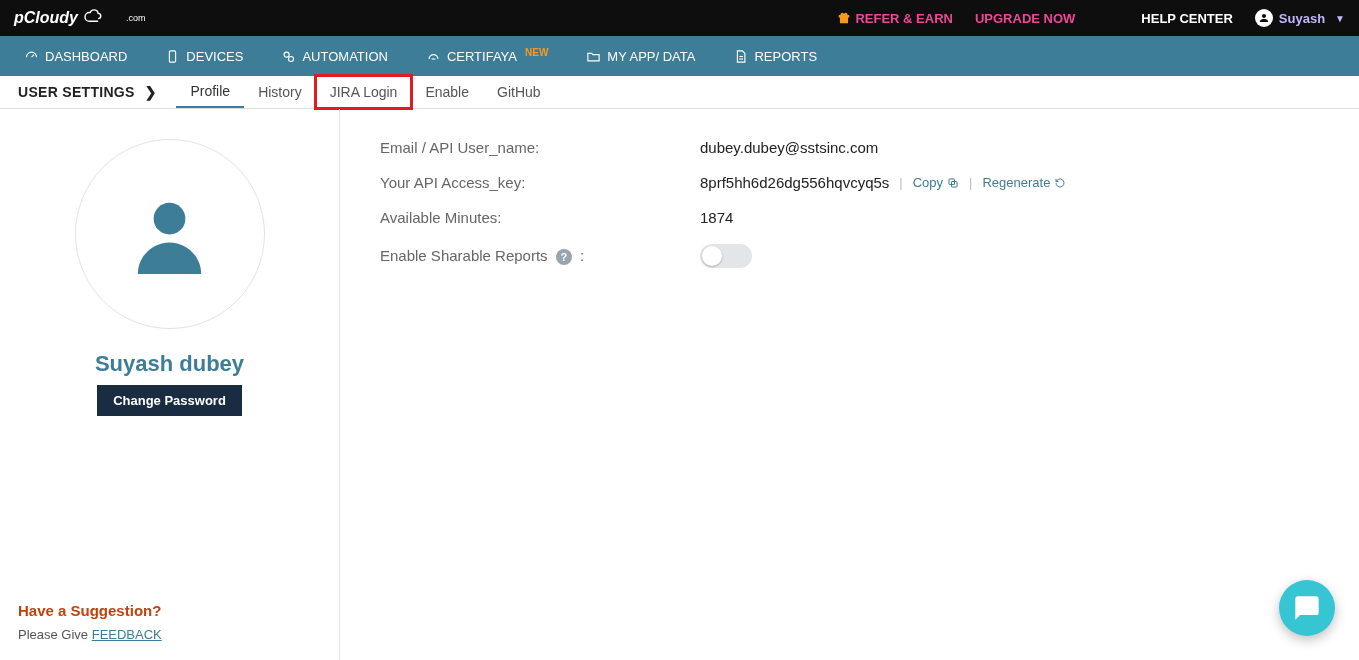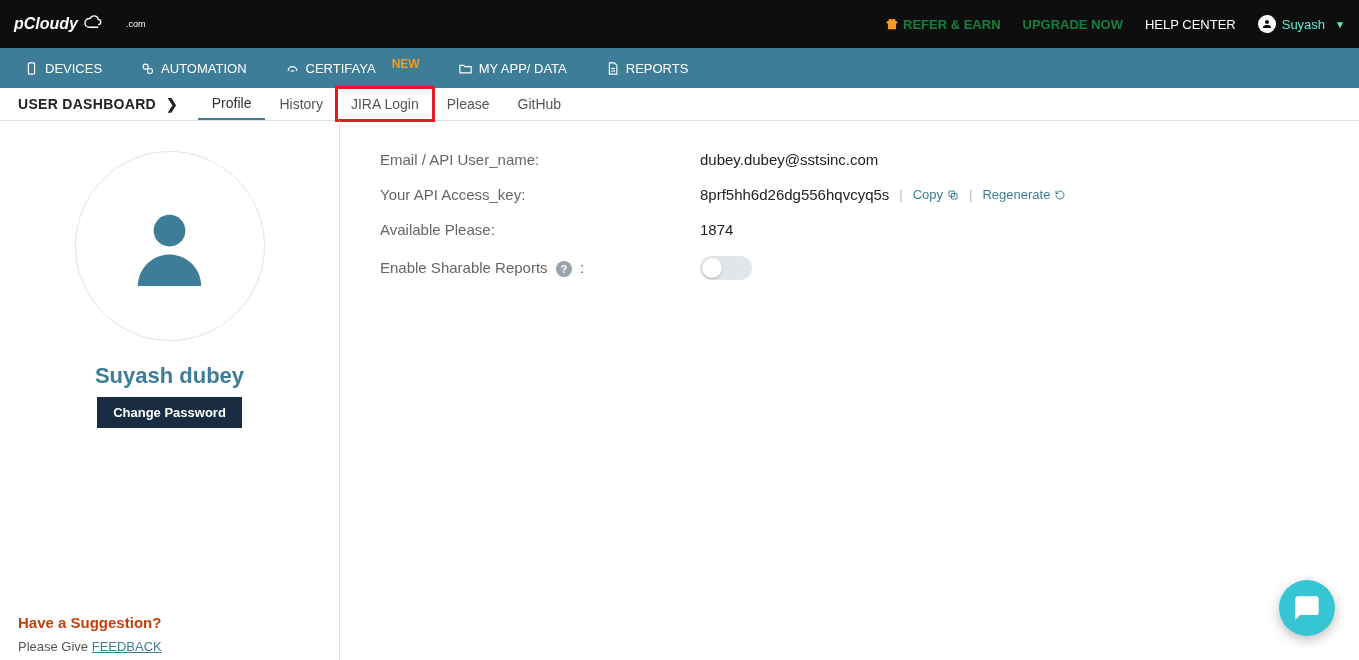--- a/index.html
+++ b/index.html
@@ -1,37 +1,37 @@
 <!DOCTYPE html>
 <html><head>
 <meta charset="utf-8">
 <style>
   * { margin: 0; padding: 0; box-sizing: border-box; }
   body { font-family: "Segoe UI", Arial, sans-serif; font-size: 14px; color: #333; background: #fff; width: 1359px; height: 660px; overflow: hidden; position: relative; }
 
   
-  .topbar { background: #0e0e0e; height: 48px; display: flex; align-items: center; padding: 0 14px; color: #fff; }
+  .topbar { background: #0e0e0e; height: 36px; display: flex; align-items: center; padding: 0 14px; color: #fff; }
   .logo { font-weight: 700; font-style: italic; font-size: 16px; display:flex; align-items:center; gap:3px; }
   .logo .cloud { display:inline-block; }
   .logo .com { font-size: 9px; font-style: normal; font-weight: normal; margin-left:20px; }
   .topbar-right { margin-left: auto; display: flex; align-items: center; gap: 22px; font-size: 13px; font-weight: 600; }
-  .topbar-right .orange { color: #15803d; }
-  .topbar-right .hc { color: #fff; font-weight: 400; }
-  .user-chip { display: flex; align-items: center; gap: 6px; color: #5eead4; font-weight: 400; }
+  .topbar-right .orange { color: #ec4899; }
+  .topbar-right .hc { color: #fff; font-weight: 700; margin-left: 44px; }
+  .user-chip { display: flex; align-items: center; gap: 6px; color: #c4b5fd; font-weight: 700; }
   .avatar-sm { width: 18px; height: 18px; border-radius: 50%; background: #fff; display:flex; align-items:center; justify-content:center;}
   .avatar-sm svg { width: 12px; height: 12px; fill:#0e0e0e;}
   .refer { display:flex; align-items:center; gap:4px;}
   .refer svg { width:14px; height:14px; fill:#f79a1f;}
   .caret { font-size: 10px; margin-left:4px; }
 
   
   .navbar { background: #3d7d97; height: 40px; display: flex; align-items: center; padding: 0 10px; gap: 10px; color: #fff; font-size: 13px; font-weight: 500; }
   .nav-item { display: flex; align-items: center; gap: 6px; padding: 0 14px; height: 100%; cursor: pointer; }
   .nav-item svg { width: 15px; height: 15px; fill: none; stroke: #fff; stroke-width: 1.8; }
-  .new-badge { background: none; color: #f79a1f; font-size: 12px; font-weight: 700; margin-left: 10px; position:relative; top:-4px;}
+  .new-badge { background: none; color: #f79a1f; font-size: 10px; font-weight: 700; margin-left: 2px; position:relative; top:-4px;}
 
   
   .tabsbar { height: 33px; border-bottom: 1px solid #ddd; display: flex; align-items: center; padding: 0 10px 0 18px; font-size: 14px; }
   .tabsbar .heading { font-weight: 700; font-size: 14px; color: #222; margin-right: 10px; letter-spacing: 0.3px;}
   .tabsbar .chev { font-size: 14px; color: #222; margin-right: 20px; font-weight:700; }
   .tab { padding: 7px 14px; color: #555; cursor: pointer; position: relative; height:100%; display:flex; align-items:center;}
   .tab.active { color: #333; border-bottom: 2px solid #3d7d97; font-weight:500;}
   .tab.highlighted { outline: 3px solid #e01b24; outline-offset: -1px; }
 
   
@@ -97,20 +97,27 @@
       </span>
       <span>Suyash</span>
       <span class="caret">▼</span>
     </div>
   </div>
 </div>
 
 <div class="navbar">
   <div class="nav-item">
     <svg viewBox="0 0 24 24">
+        <path d="M4 13a8 8 0 0 1 16 0"></path>
+        <path d="M12 13l4-4"></path>
+      </svg>
+    <span>DASHBOARD</span>
+  </div>
+  <div class="nav-item">
+    <svg viewBox="0 0 24 24">
         <rect x="7" y="3" width="10" height="18" rx="2"></rect>
         <line x1="12" y1="18" x2="12" y2="18"></line>
       </svg>
     <span>DEVICES</span>
   </div>
   <div class="nav-item">
     <svg viewBox="0 0 24 24">
         <circle cx="9" cy="9" r="4"></circle>
         <circle cx="16" cy="16" r="4"></circle>
       </svg>
@@ -134,33 +141,33 @@
     <svg viewBox="0 0 24 24">
         <path d="M7 3h8l4 4v14H7z"></path>
         <line x1="10" y1="12" x2="16" y2="12"></line>
         <line x1="10" y1="16" x2="16" y2="16"></line>
       </svg>
     <span>REPORTS</span>
   </div>
 </div>
 
 <div class="tabsbar">
-  <span class="heading">USER DASHBOARD</span>
+  <span class="heading">USER SETTINGS</span>
   <span class="chev">❯</span>
   <div class="tab active">
       <span>Profile</span>
     </div>
   <div class="tab">
       <span>History</span>
     </div>
   <div class="tab highlighted">
       <span>JIRA Login</span>
     </div>
   <div class="tab">
-      <span>Please</span>
+      <span>Enable</span>
     </div>
   <div class="tab">
       <span>GitHub</span>
     </div>
 </div>
 
 <div class="content">
   <div class="left-col">
     <div class="avatar-circle">
       <svg viewBox="0 0 24 24">
@@ -200,21 +207,21 @@
         <span class="link-action">
           <span>Regenerate</span>
           <svg viewBox="0 0 24 24">
               <path d="M4 12a8 8 0 1 0 2.3-5.6L4 9" fill="none" stroke="#3d7d97" stroke-width="2"></path>
               <polyline points="4 4 4 9 9 9" fill="none" stroke="#3d7d97" stroke-width="2"></polyline>
             </svg>
         </span>
       </div>
     </div>
     <div class="info-row">
-      <div class="info-label">Available Please:</div>
+      <div class="info-label">Available Minutes:</div>
       <div class="info-value">1874</div>
     </div>
     <div class="info-row">
       <div class="info-label">
         <span>Enable Sharable Reports</span>
         <span class="help-dot">?</span>
         <span> :</span>
       </div>
       <div class="toggle">
         <div class="knob"></div>

